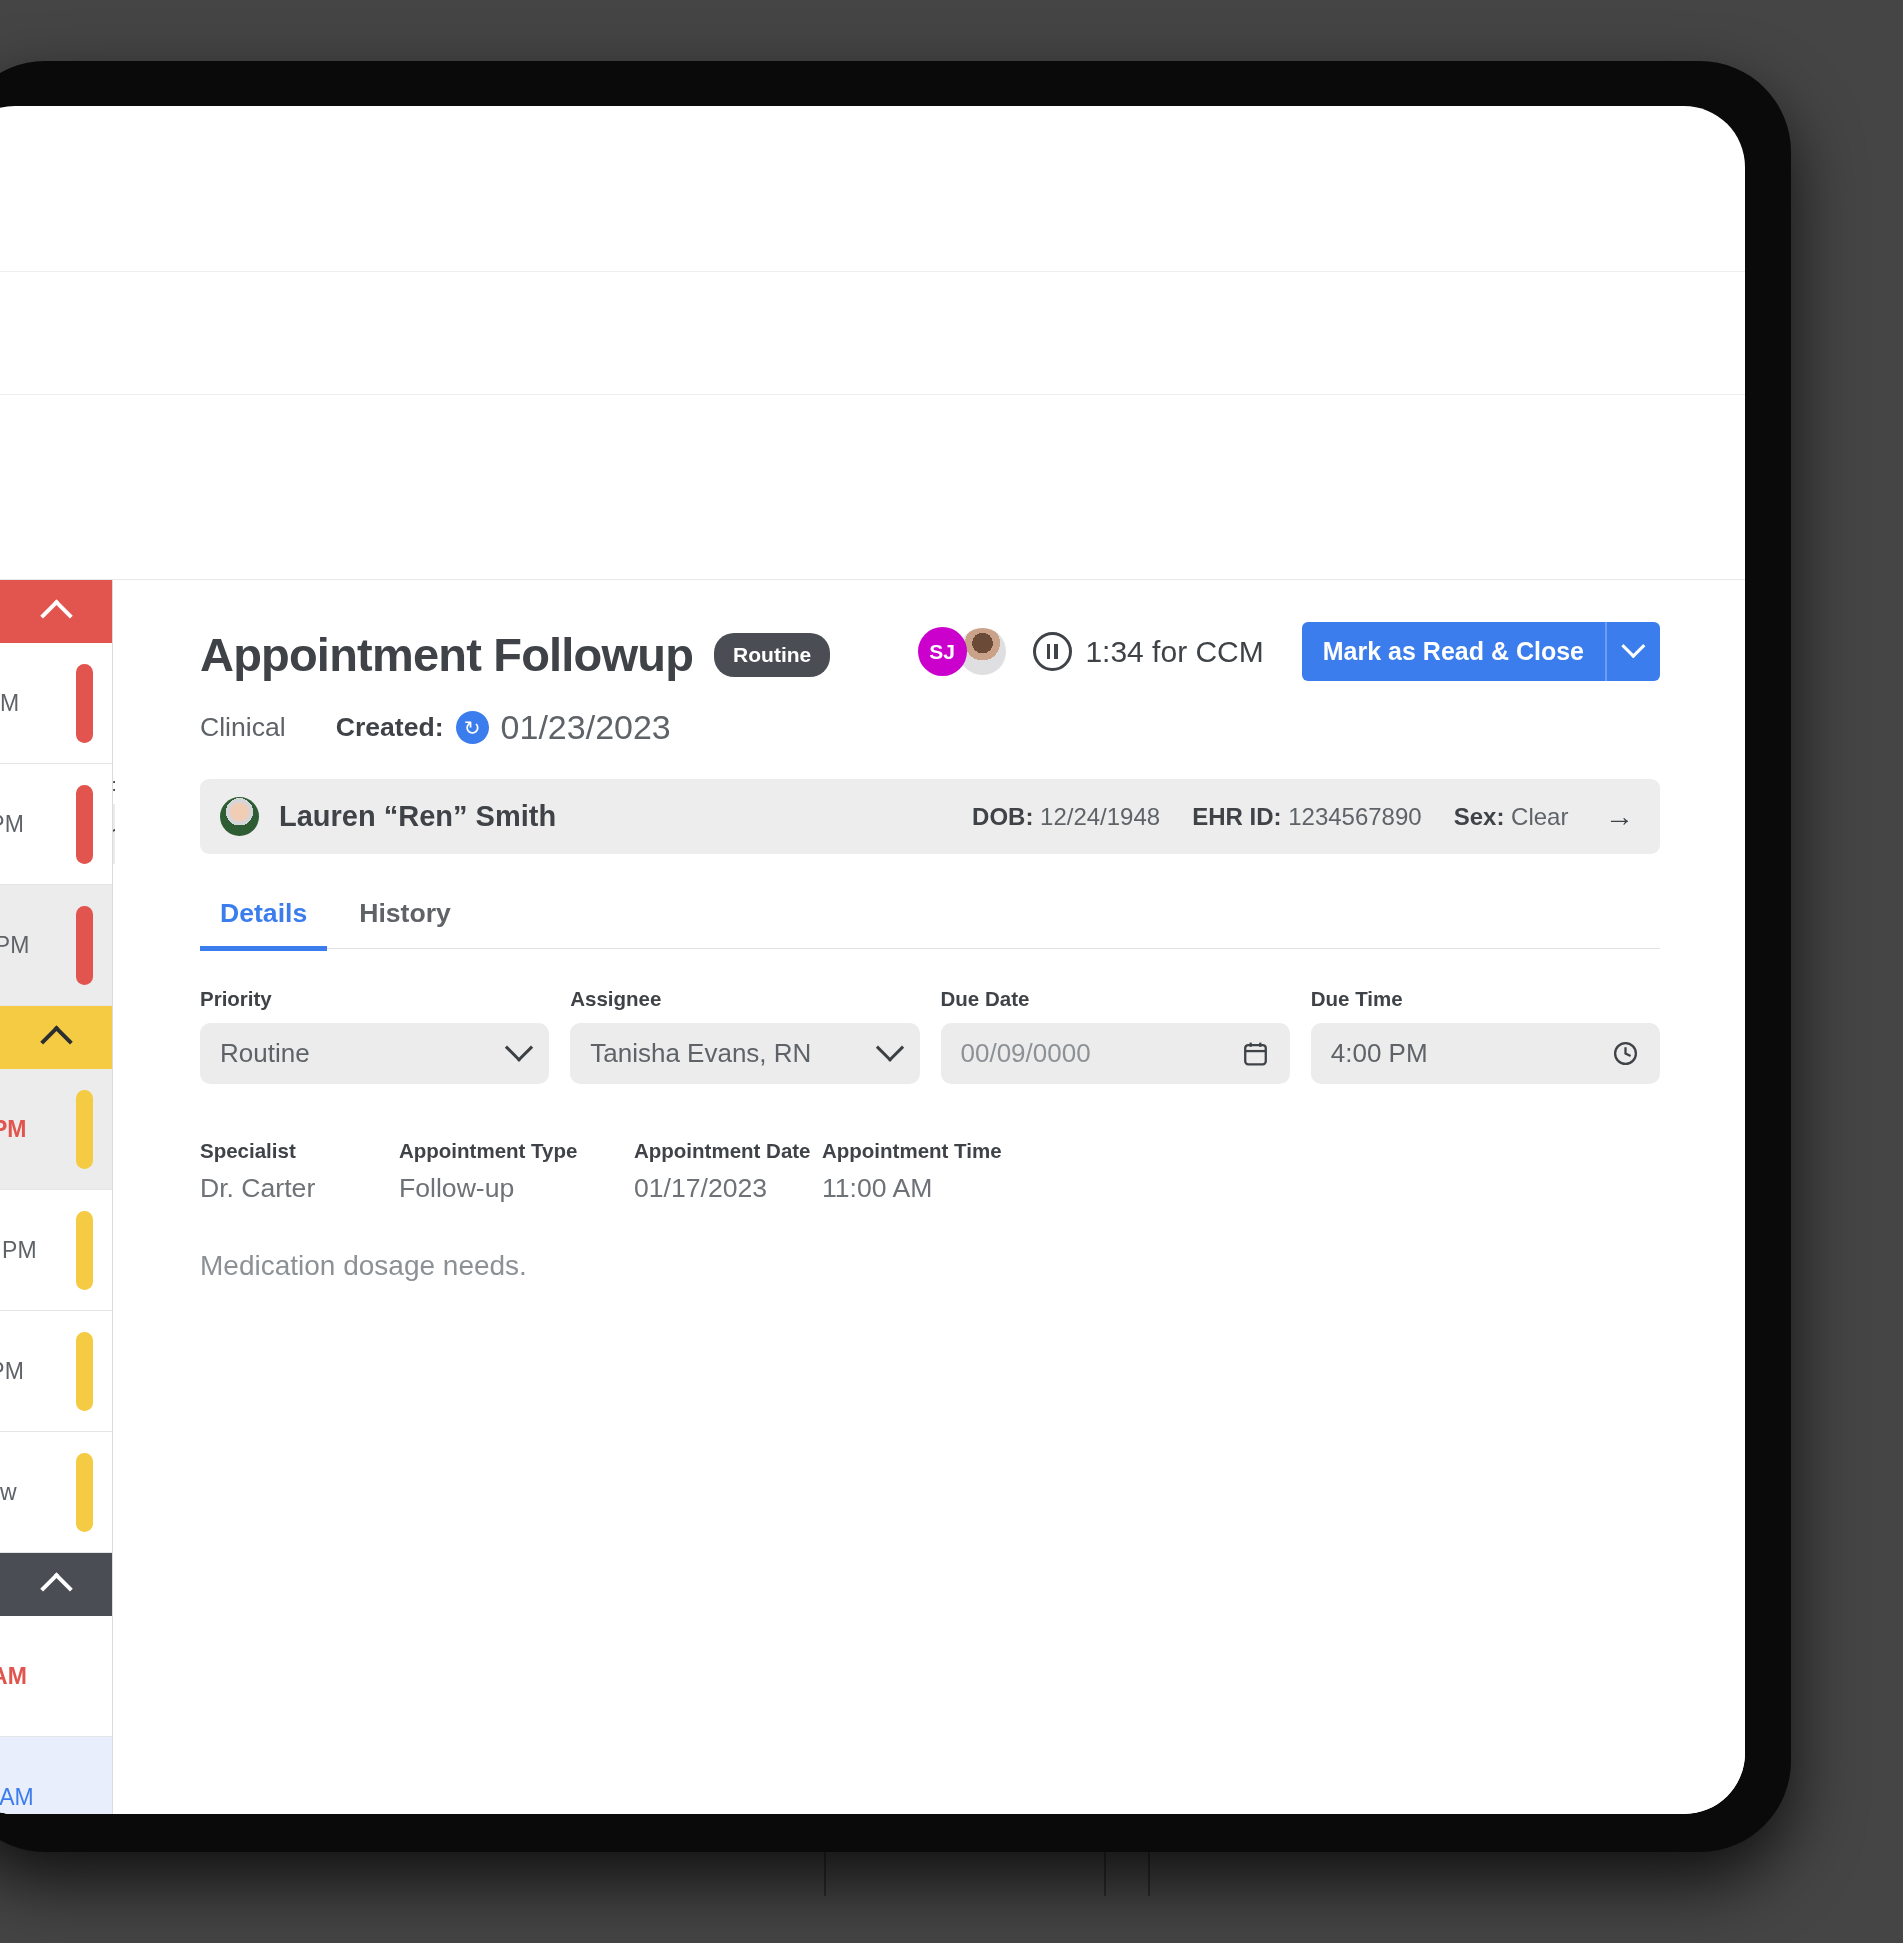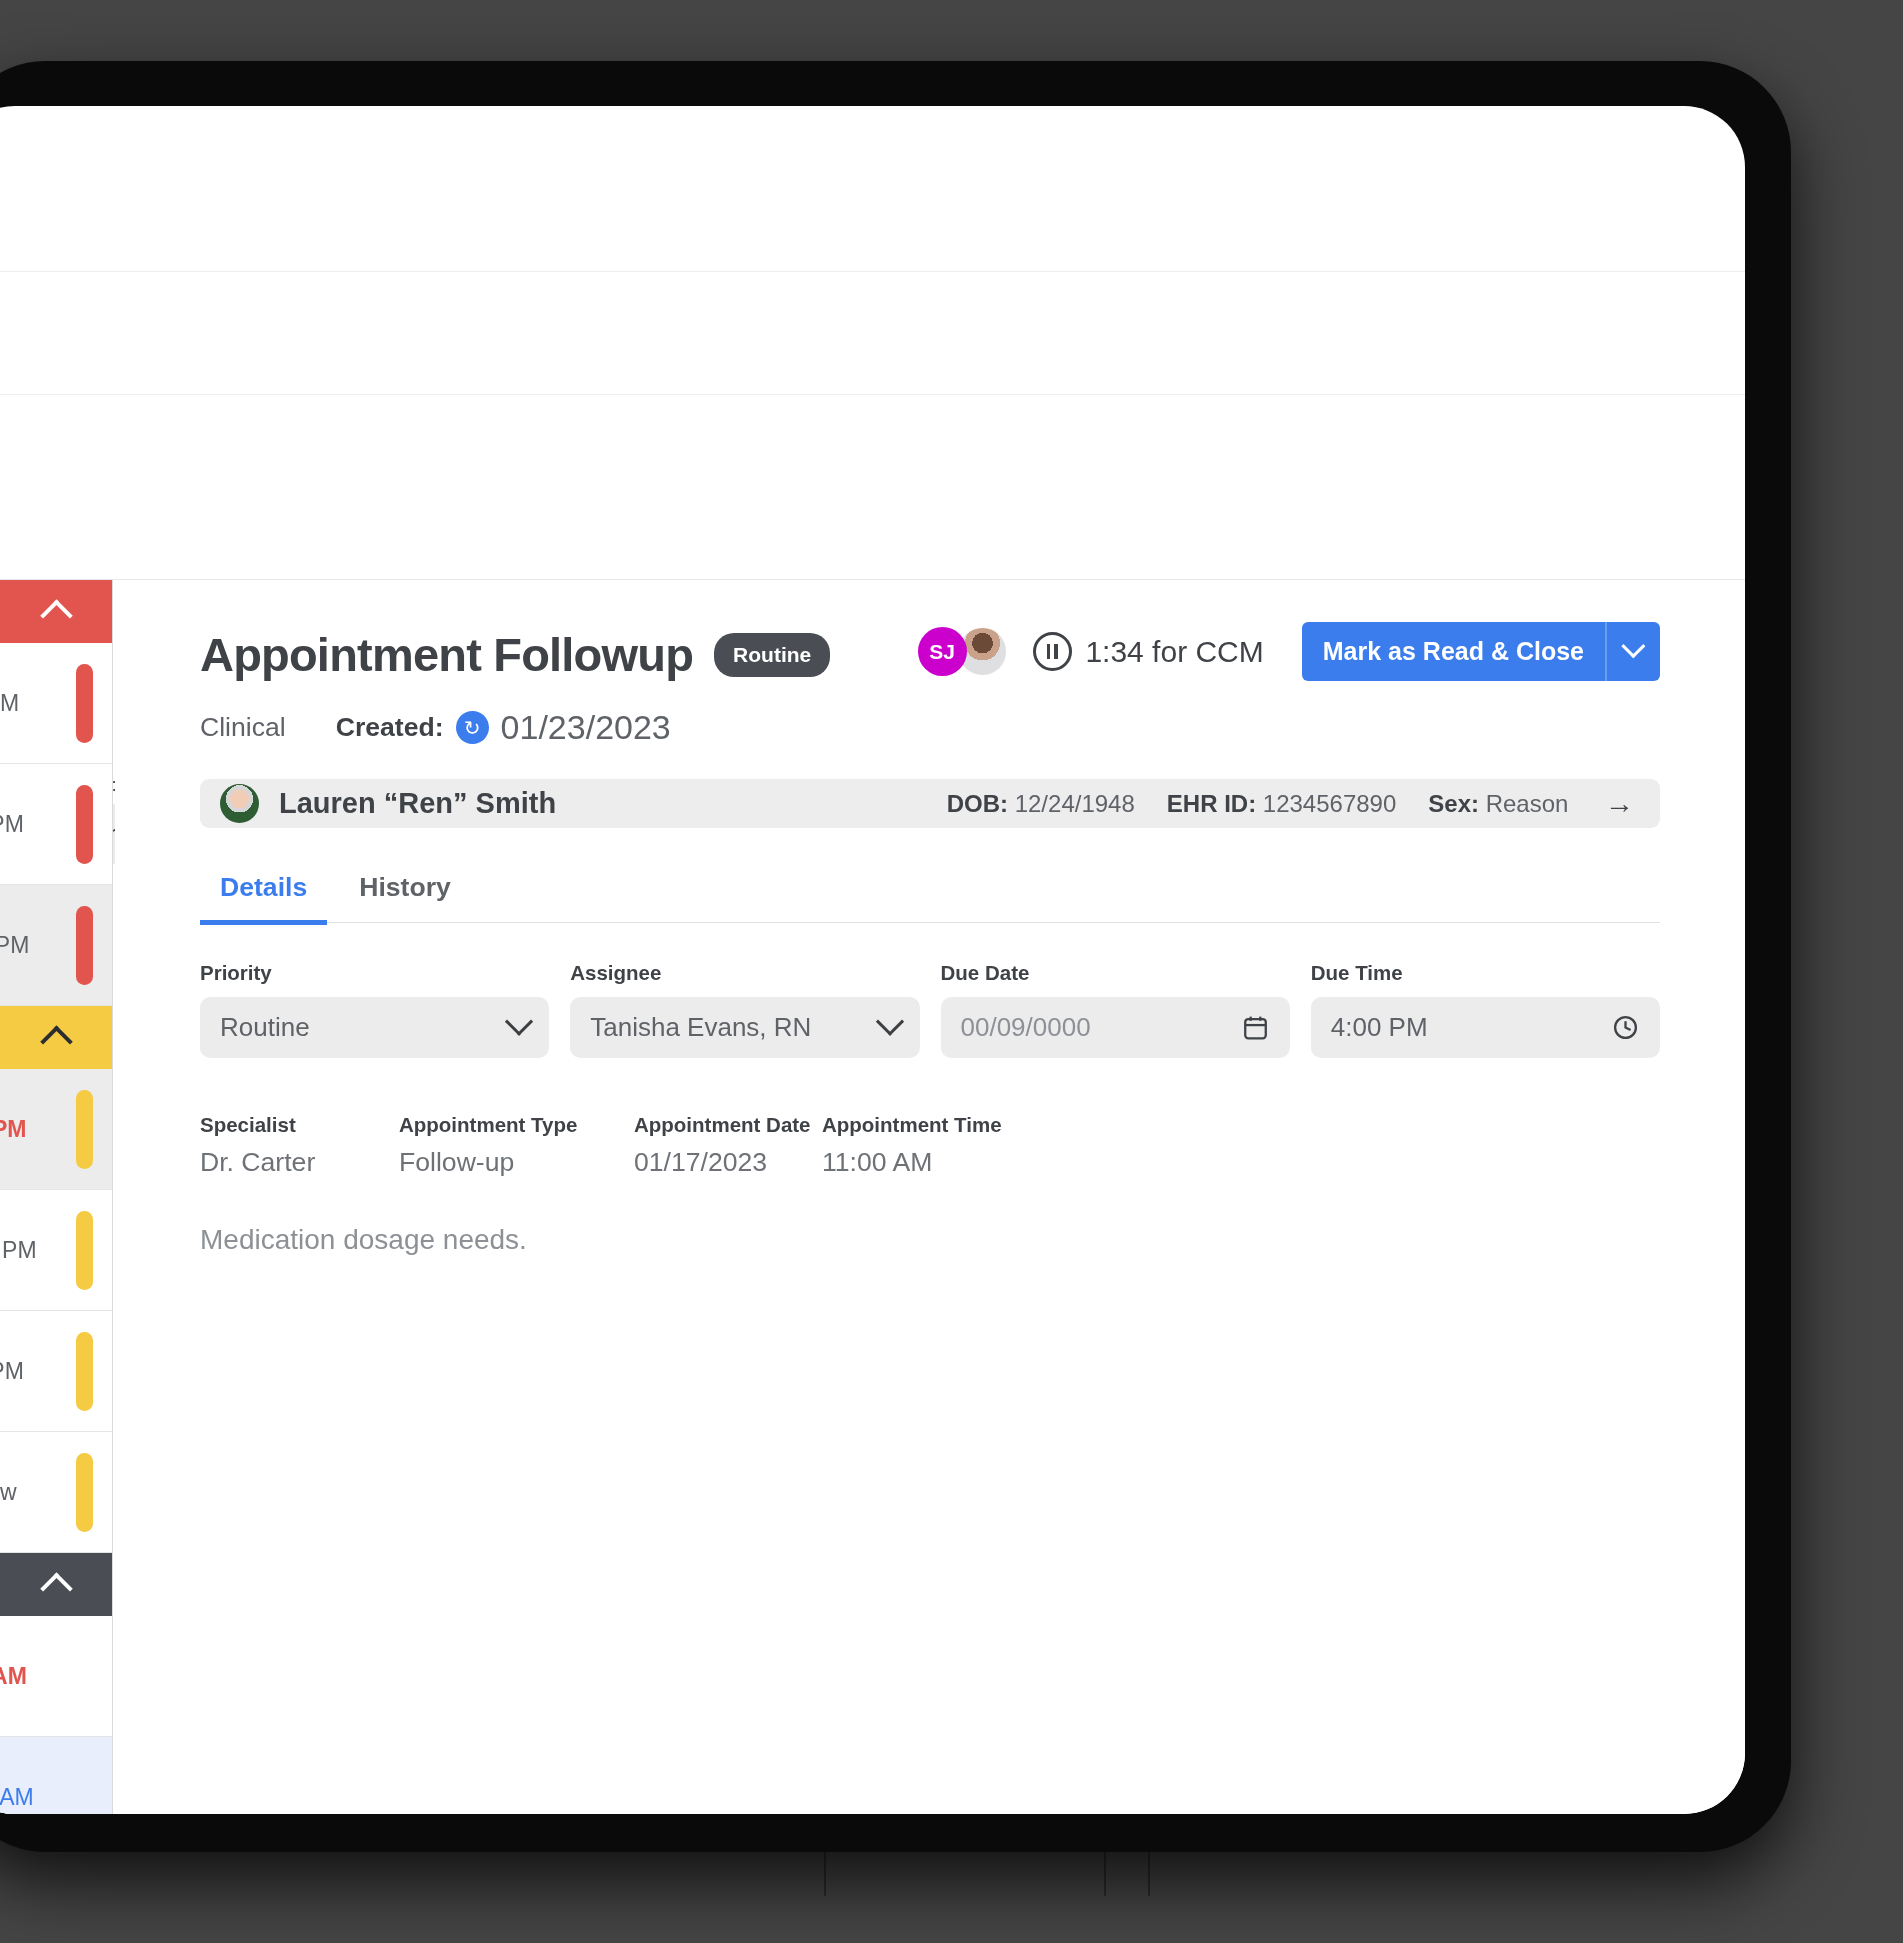--- a/index.html
+++ b/index.html
@@ -204,21 +204,21 @@
   #created-label { font-size: 26.6px; font-weight: 700; color: #3f4347; }
   #recurring-icon {
     width: 33px; height: 33px; border-radius: 50%;
     background: #3b7ded; color: #fff;
     font-size: 20px; display: flex; align-items: center; justify-content: center;
   }
   #created-date { font-size: 34px; color: #5f6368; }
 
   
   #patient-bar {
-    margin-top: 32px; height: 49px;
+    margin-top: 32px; height: 75px;
     background: #ededee; border-radius: 9px;
     display: flex; align-items: center;
     padding: 0 26px 0 20px;
   }
   #patient-avatar {
     width: 39px; height: 39px; border-radius: 50%;
     background: radial-gradient(circle at 50% 38%, #f0cdb4 0 30%, #d6d6d8 30% 44%, #2f5d33 44% 100%);
     flex: 0 0 auto;
   }
   #patient-name {
@@ -398,21 +398,21 @@
         </span>
       </div>
     </div>
 
     <div id="patient-bar">
       <span id="patient-avatar"></span>
       <span id="patient-name">Lauren “Ren” Smith</span>
       <span id="patient-fields">
         <span class="pfield"><b>DOB:</b> <span>12/24/1948</span></span>
         <span class="pfield"><b>EHR ID:</b> <span>1234567890</span></span>
-        <span class="pfield"><b>Sex:</b> <span>Reason</span></span>
+        <span class="pfield"><b>Sex:</b> <span>Clear</span></span>
         <span id="patient-arrow">→</span>
       </span>
     </div>
 
     <div id="tabs">
       <div class="tab active">Details</div>
       <div class="tab">History</div>
     </div>
 
     <div id="form-row">

